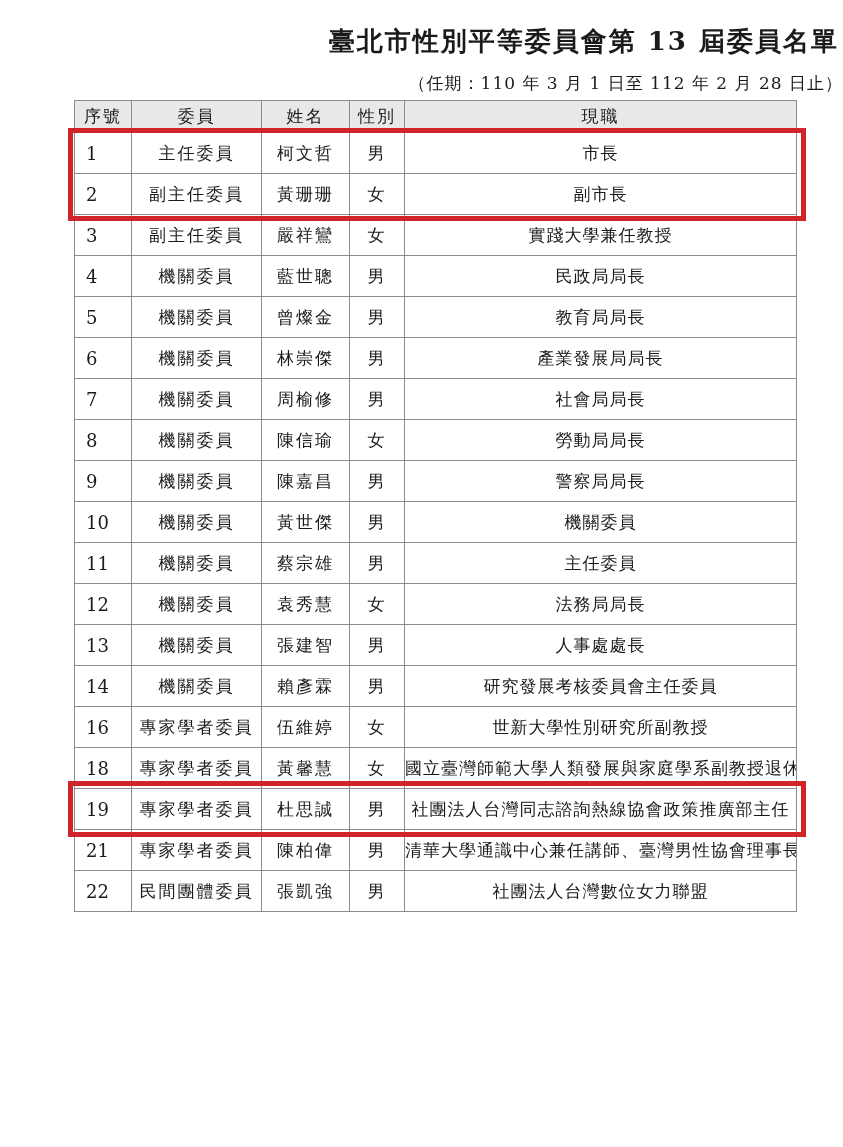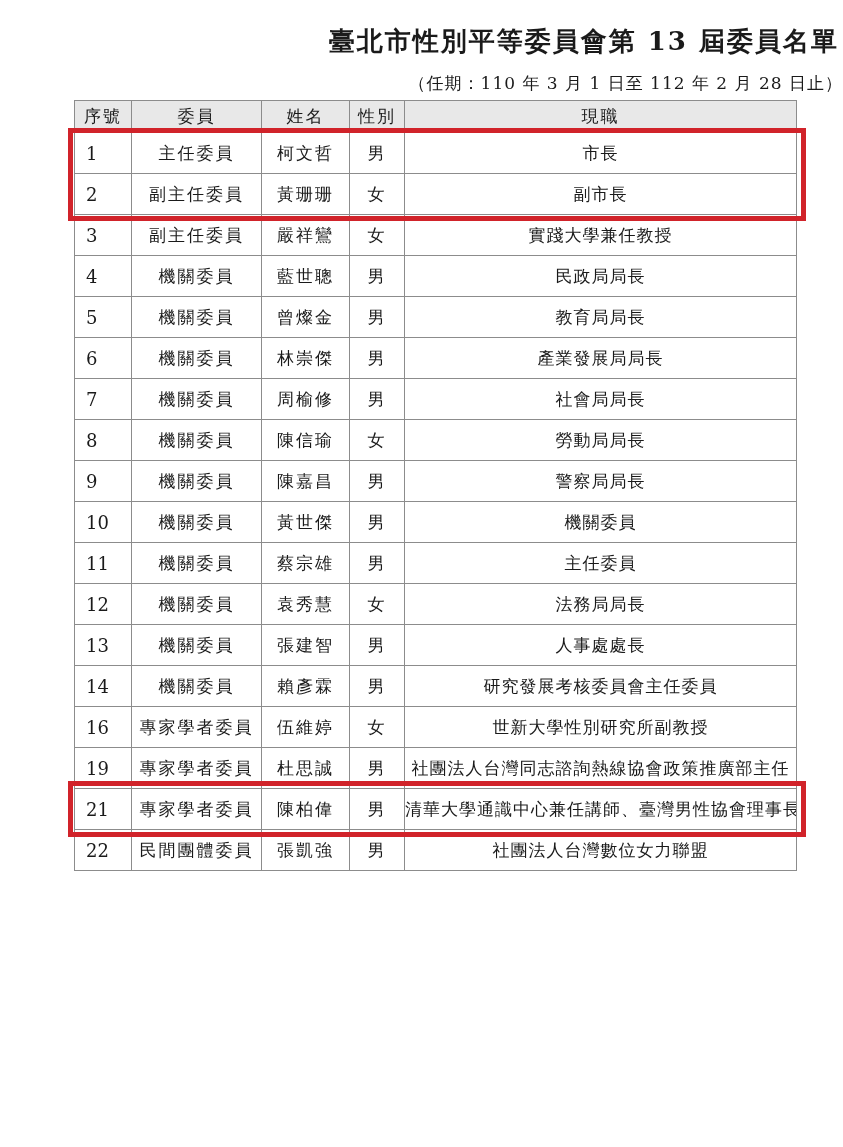--- a/index.html
+++ b/index.html
@@ -215,20 +215,27 @@
     <td class="c-pos">研究發展考核委員會主任委員</td>
   </tr>
           <tr>
     <td class="c-seq">16</td>
     <td class="c-role">專家學者委員</td>
     <td class="c-name">伍維婷</td>
     <td class="c-gender">女</td>
     <td class="c-pos">世新大學性別研究所副教授</td>
   </tr>
           <tr>
+    <td class="c-seq">18</td>
+    <td class="c-role">專家學者委員</td>
+    <td class="c-name">黃馨慧</td>
+    <td class="c-gender">女</td>
+    <td class="c-pos">國立臺灣師範大學人類發展與家庭學系副教授退休</td>
+  </tr>
+          <tr>
     <td class="c-seq">19</td>
     <td class="c-role">專家學者委員</td>
     <td class="c-name">杜思誠</td>
     <td class="c-gender">男</td>
     <td class="c-pos">社團法人台灣同志諮詢熱線協會政策推廣部主任</td>
   </tr>
           <tr>
     <td class="c-seq">21</td>
     <td class="c-role">專家學者委員</td>
     <td class="c-name">陳柏偉</td>

